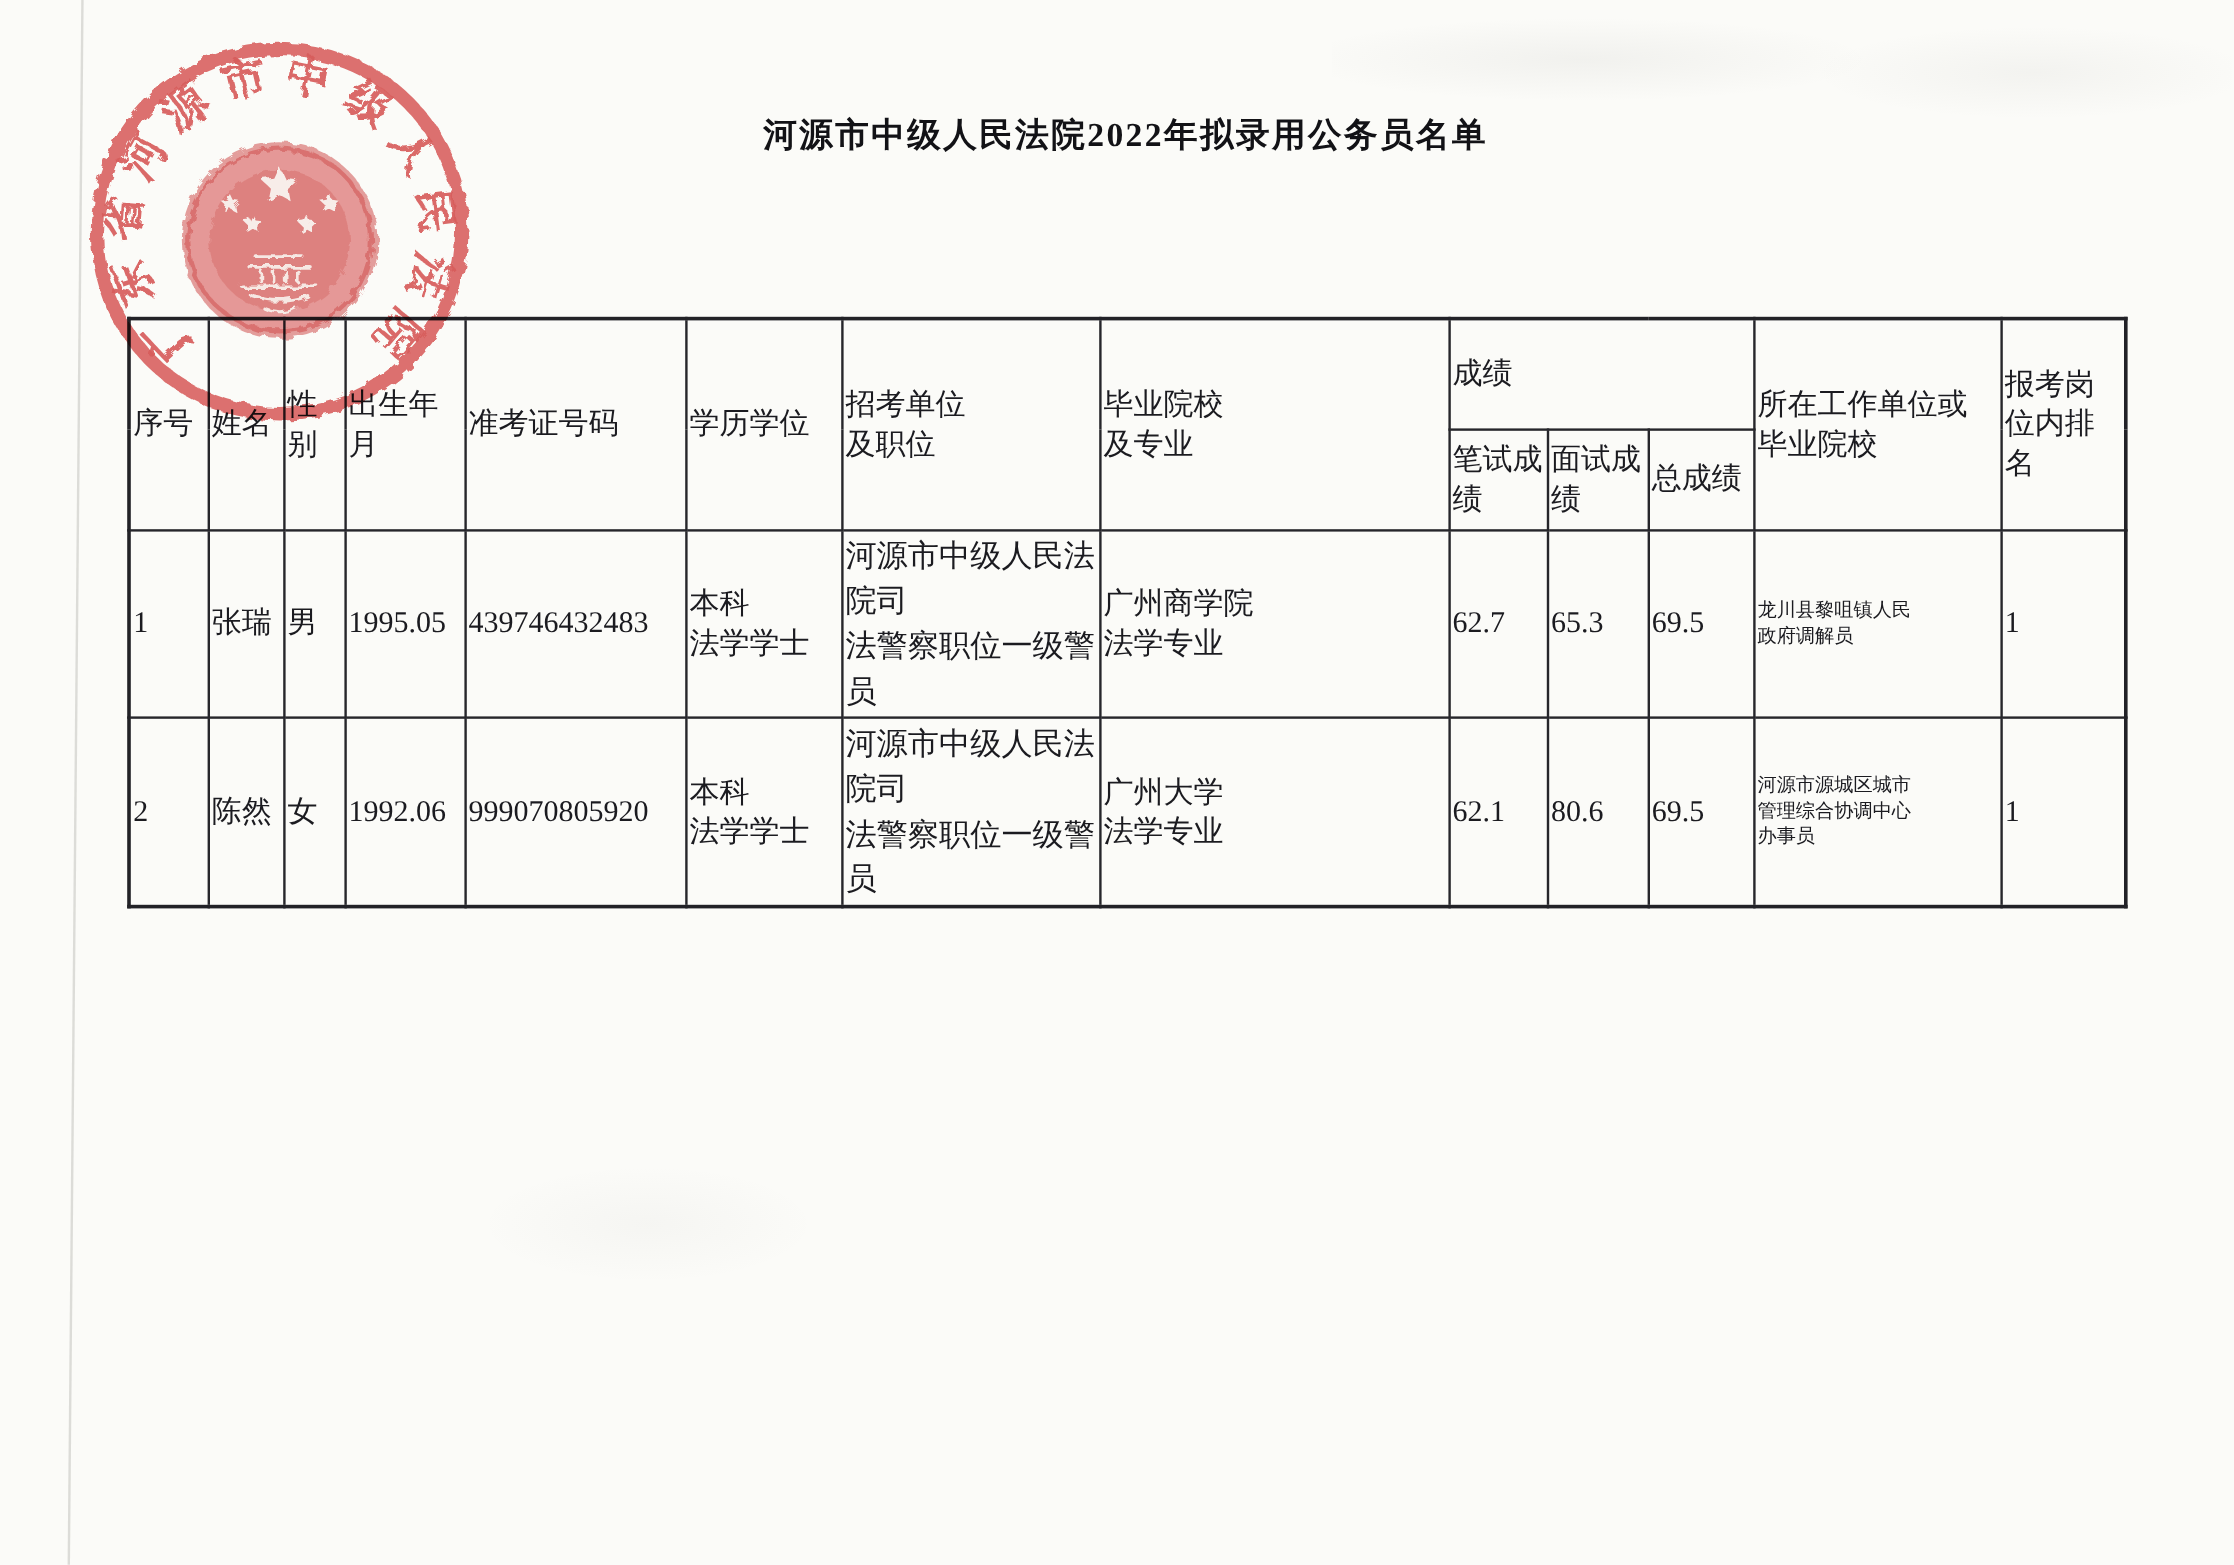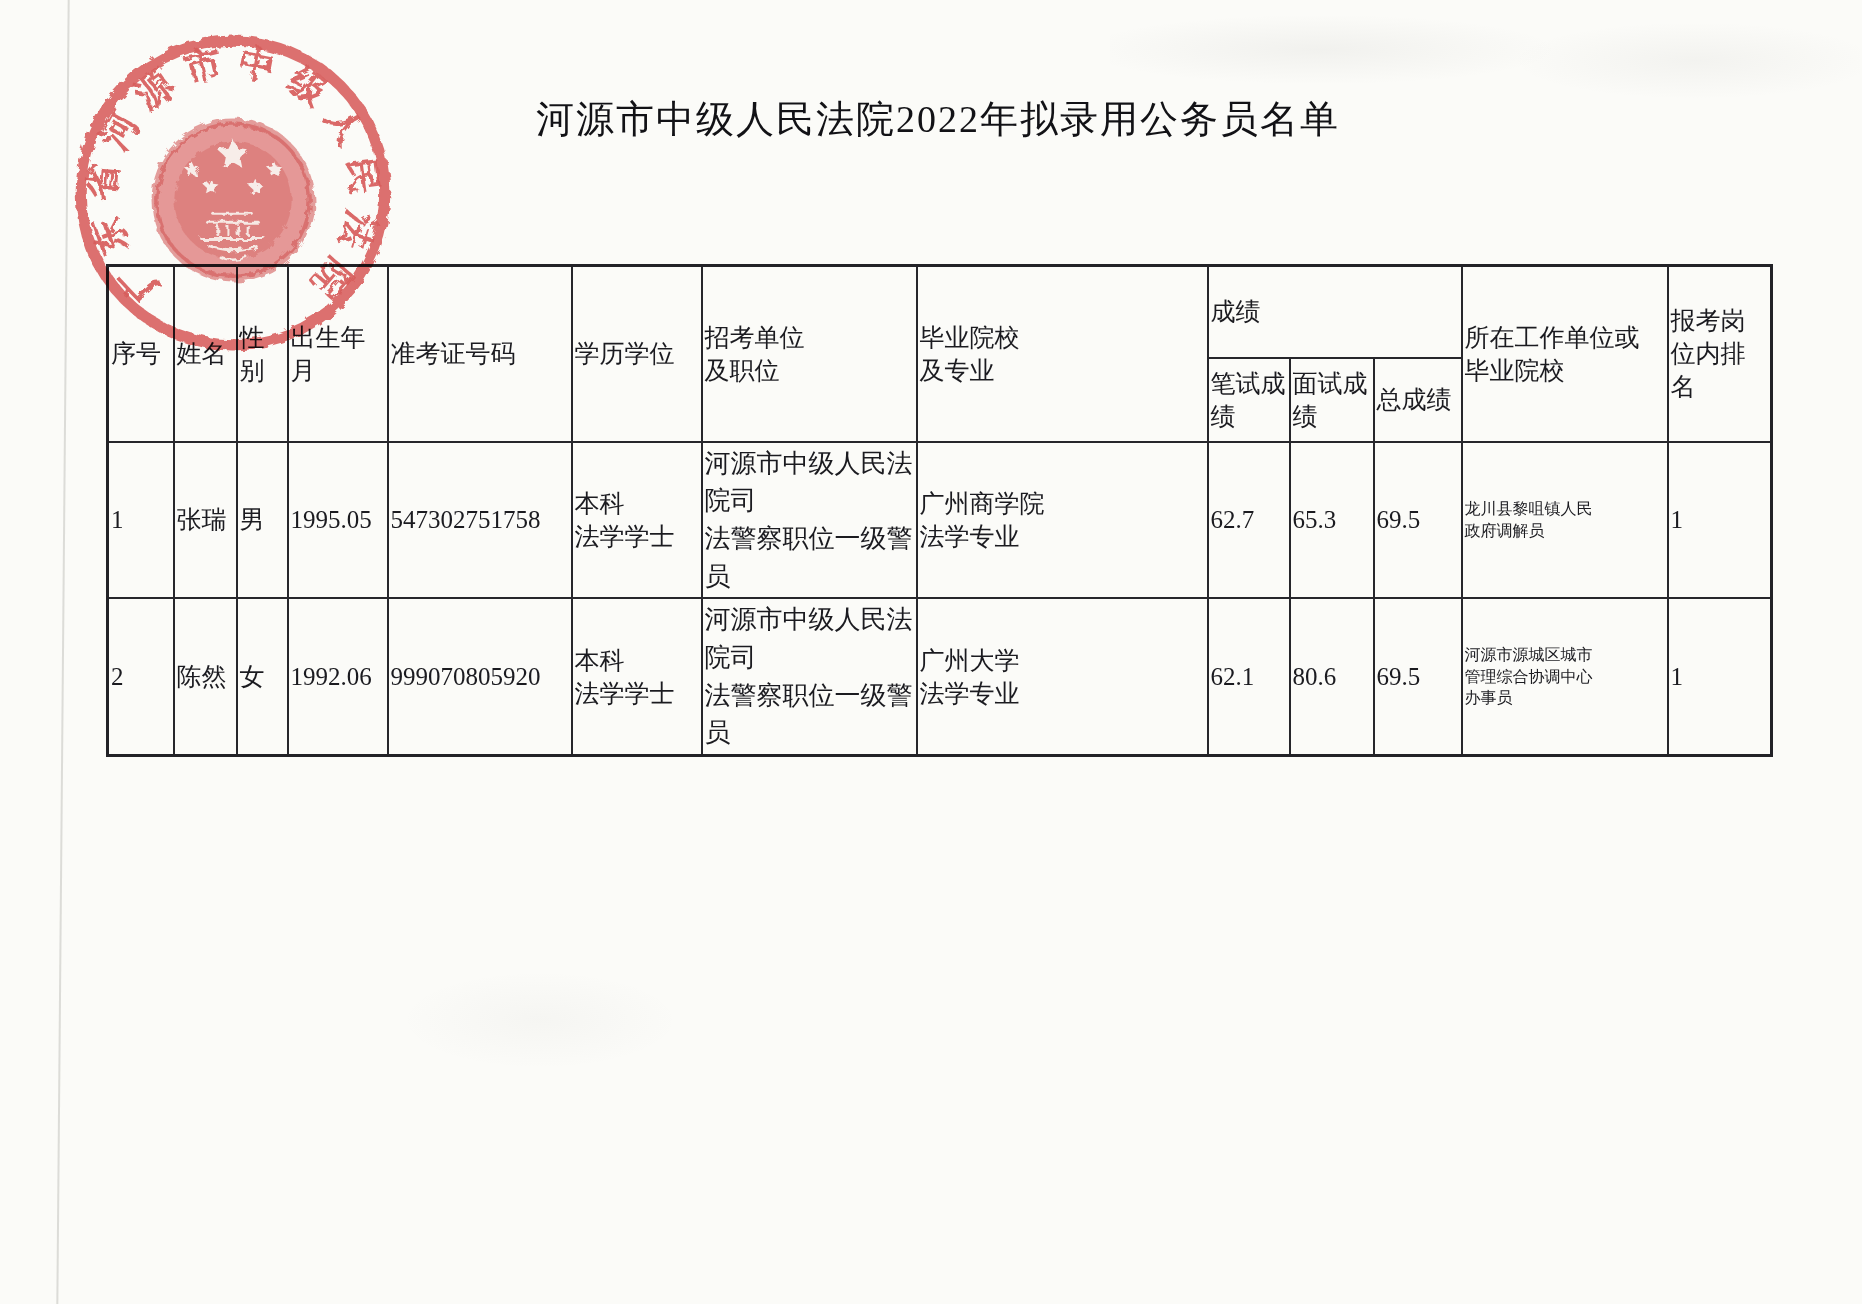--- a/index.html
+++ b/index.html
@@ -28,21 +28,21 @@
     pointer-events:none;
   }
   .scan-smudge-mid{
     position:absolute;left:330px;top:930px;width:420px;height:180px;
     background:radial-gradient(ellipse 200px 70px at 50% 50%,rgba(90,90,85,.035),transparent 70%);
     pointer-events:none;
   }
   
   .doc-title{
     position:absolute;left:106px;top:94px;width:1664px;
-    text-align:center;font-size:38px;font-weight:normal;letter-spacing:2px;
+    text-align:center;font-size:28px;font-weight:bold;letter-spacing:2px;
     color:#121216;
   }
   
   table.roster{
     position:absolute;left:106px;top:264px;
     border-collapse:collapse;table-layout:fixed;width:1664px;
     font-size:25px;line-height:1.32;color:#1b1b20;
   }
   table.roster th,table.roster td{
     border:2px solid #26262b;
@@ -116,21 +116,21 @@
 绩</th>
     <th>面试成
 绩</th>
     <th>总成绩</th>
   </tr>
   <tr class="drow1">
     <td>1</td>
     <td>张瑞</td>
     <td>男</td>
     <td>1995.05</td>
-    <td>547302751758</td>
+    <td>439746432483</td>
     <td>本科
 法学学士</td>
     <td class="small-cjk">河源市中级人民法院司
 法警察职位一级警员</td>
     <td>广州商学院
 法学专业</td>
     <td>62.7</td>
     <td>65.3</td>
     <td>69.5</td>
     <td class="med-cjk">龙川县黎咀镇人民

